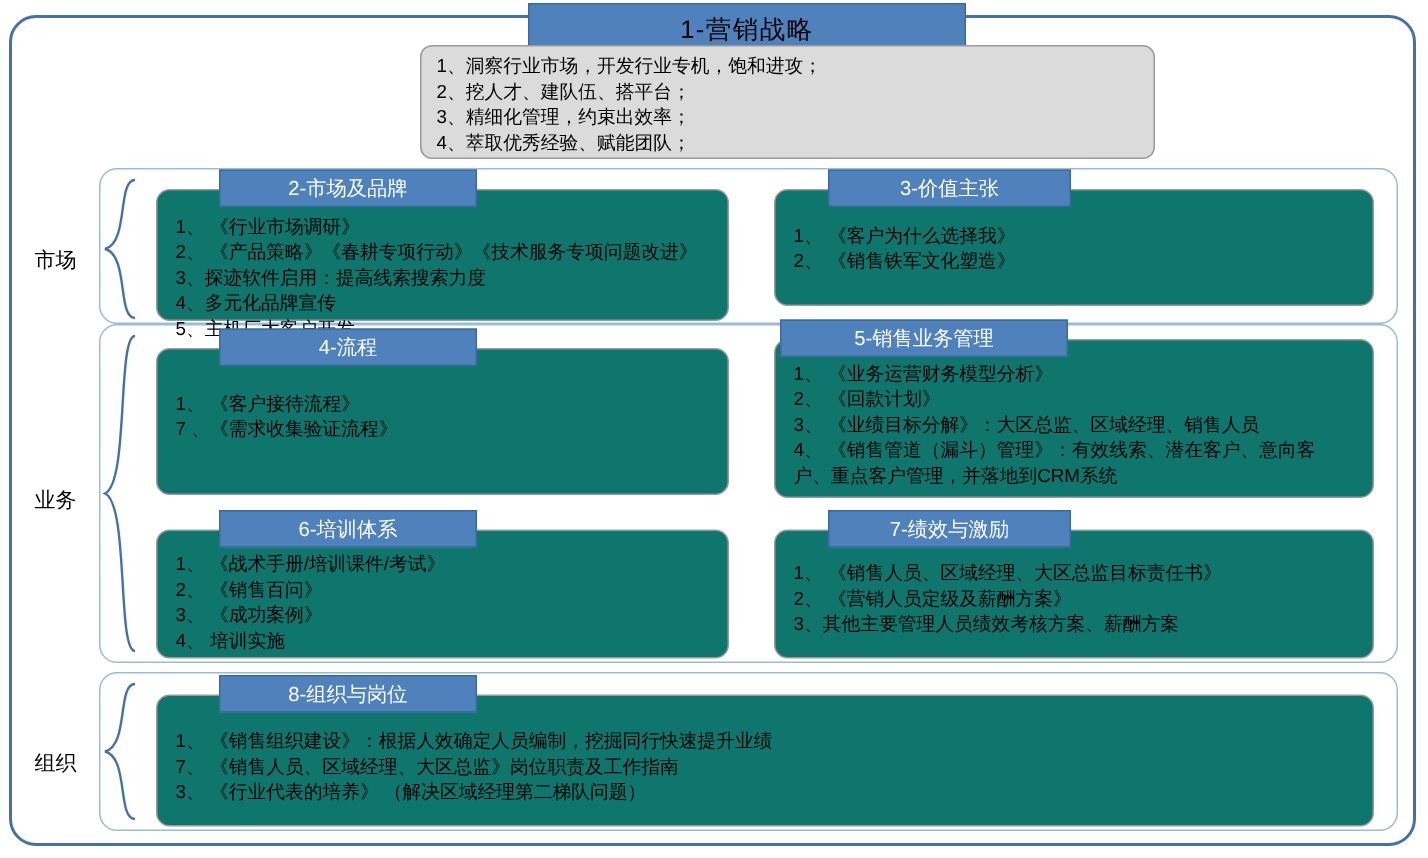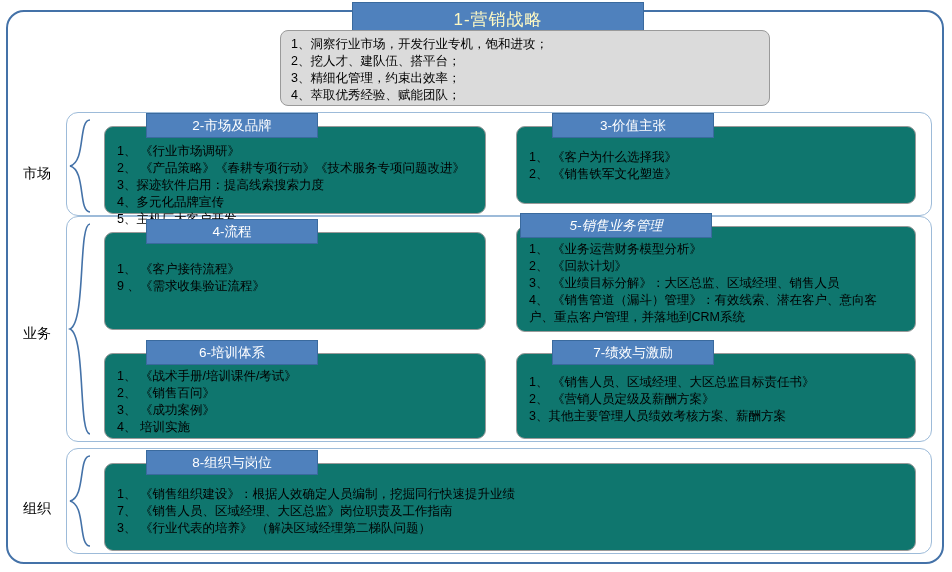--- a/index.html
+++ b/index.html
@@ -31,21 +31,21 @@
   }
   
   .title-box {
     position: absolute;
     left: 352px;
     top: 2px;
     width: 290px;
     height: 32px;
     background: #4f81bd;
     border: 1px solid #3a6a9e;
-    color: #fef9c3;
+    color: #000000;
     font-size: 17px;
     display: flex;
     align-items: center;
     justify-content: center;
     letter-spacing: 1px;
   }
   
   .summary-box {
     position: absolute;
     left: 252px;
@@ -159,24 +159,24 @@
 
   <div class="chip" style="left:552px; top:113px; width:160px;">3-价值主张</div>
   <div class="panel" style="left:516px; top:126px; width:400px; height:78px; padding-top:22px;">
     <div class="line">1、 《客户为什么选择我》</div>
     <div class="line">2、 《销售铁军文化塑造》</div>
   </div>
 
   <div class="chip" style="left:146px; top:219px; width:170px;">4-流程</div>
   <div class="panel" style="left:104px; top:232px; width:382px; height:98px; padding-top:28px;">
     <div class="line">1、 《客户接待流程》</div>
-    <div class="line">9 、《需求收集验证流程》</div>
-  </div>
-
-  <div class="chip" style="left:520px; top:213px; width:190px;font-style:italic;">5-销售业务管理</div>
+    <div class="line">7 、《需求收集验证流程》</div>
+  </div>
+
+  <div class="chip" style="left:520px; top:213px; width:190px;">5-销售业务管理</div>
   <div class="panel" style="left:516px; top:226px; width:400px; height:106px; padding-top:14px;">
     <div class="line">1、 《业务运营财务模型分析》</div>
     <div class="line">2、 《回款计划》</div>
     <div class="line">3、 《业绩目标分解》：大区总监、区域经理、销售人员</div>
     <div class="line">4、 《销售管道（漏斗）管理》：有效线索、潜在客户、意向客</div>
     <div class="line">户、重点客户管理，并落地到CRM系统</div>
   </div>
 
   <div class="chip" style="left:146px; top:340px; width:170px;">6-培训体系</div>
   <div class="panel" style="left:104px; top:353px; width:382px; height:86px; padding-top:14px;">

